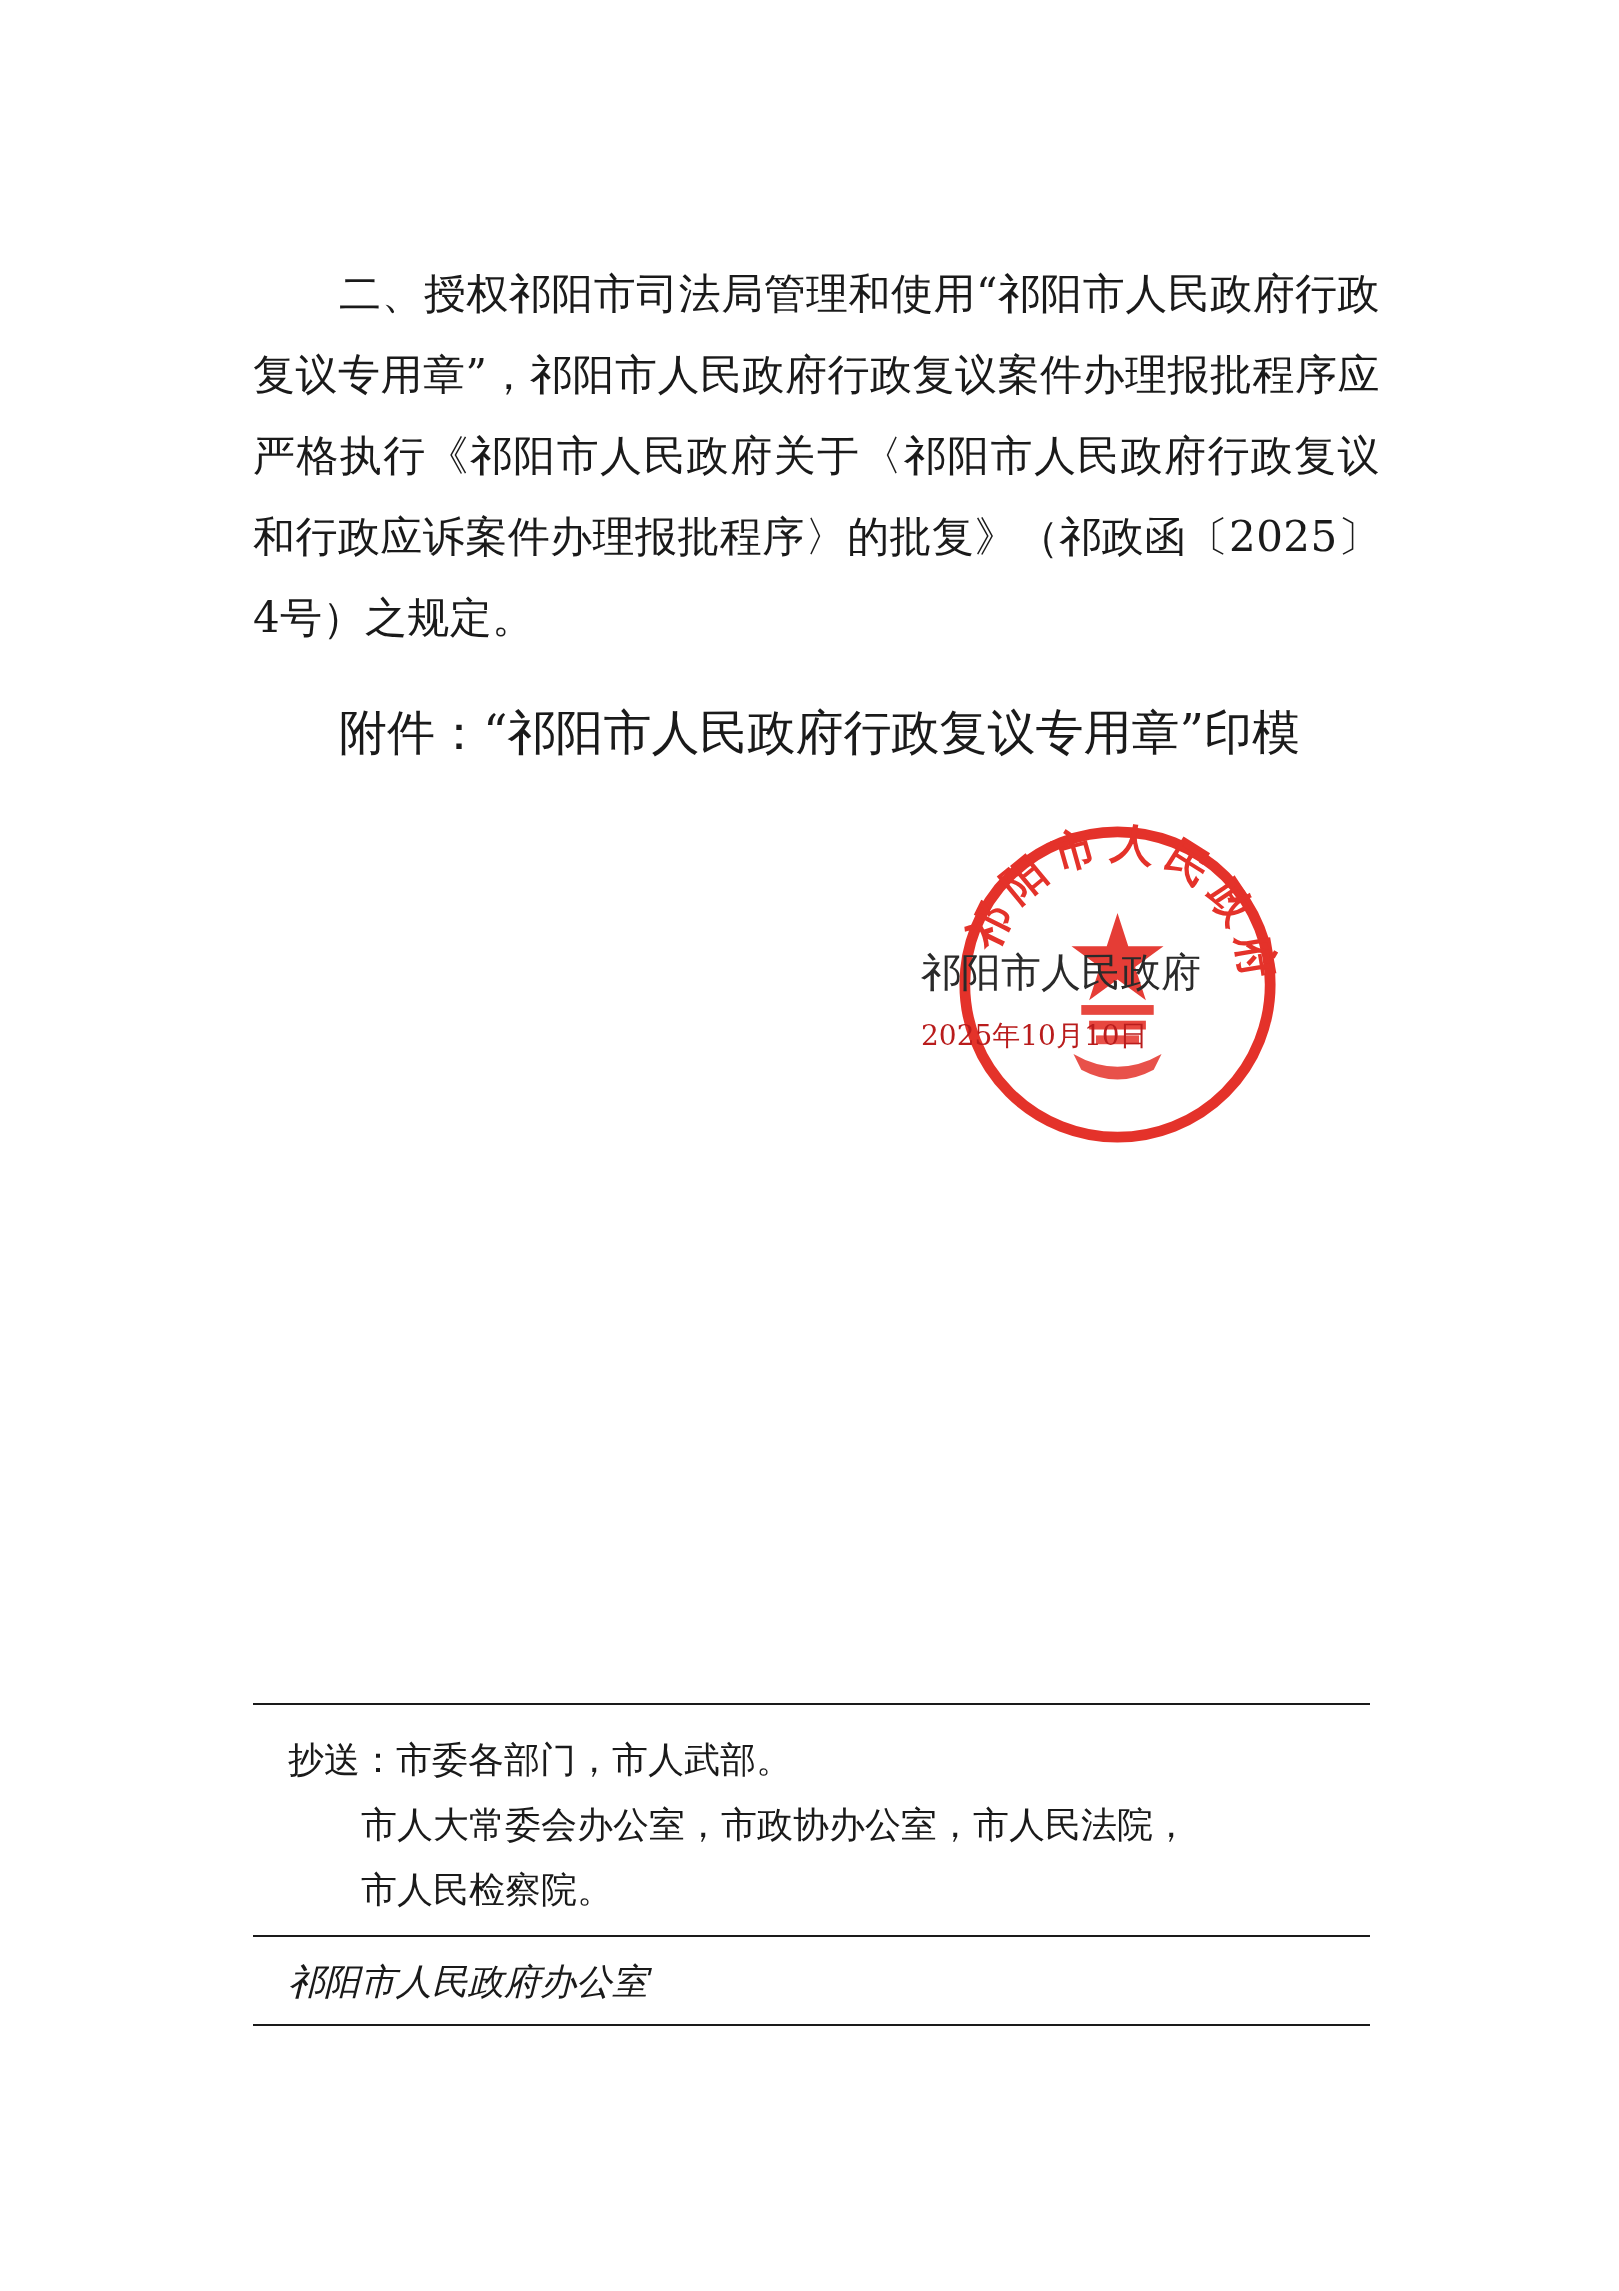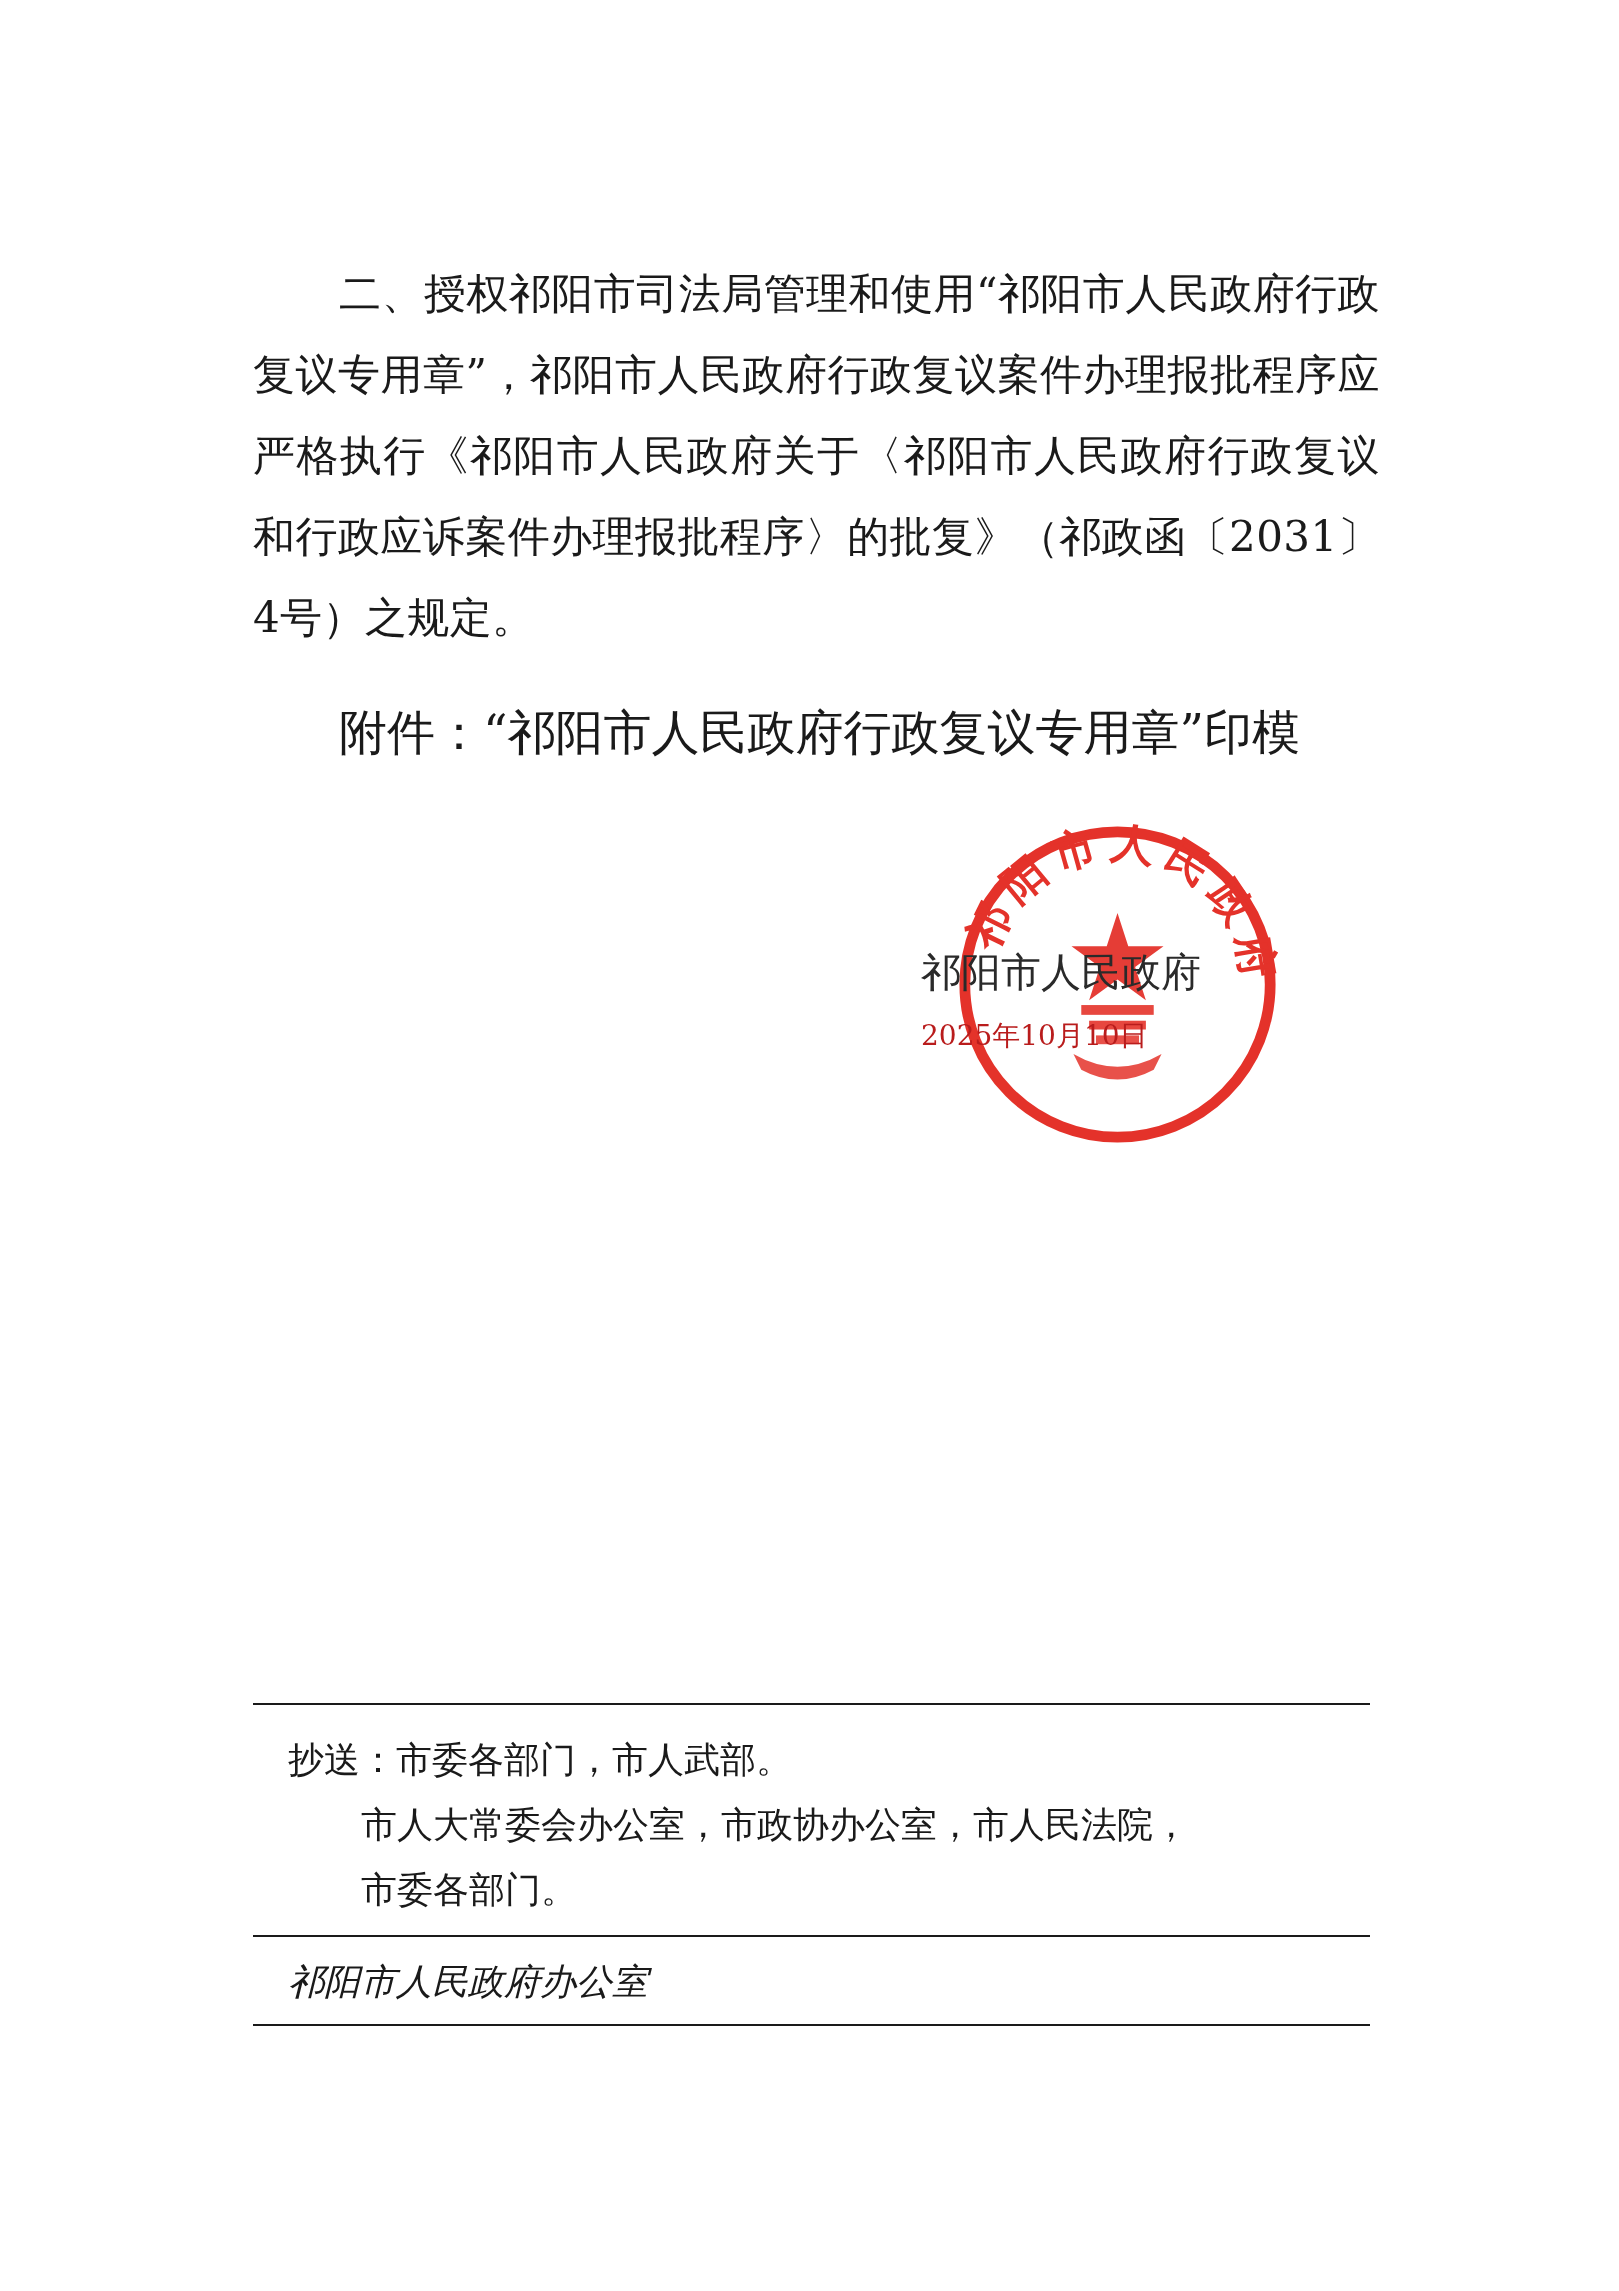--- a/index.html
+++ b/index.html
@@ -128,21 +128,21 @@
     white-space: nowrap;
     font-style: italic;
   }
 </style>
 </head>
 <body>
 
 <div class="page">
 
   <div class="body-block">
-    <p class="para indent">二、授权祁阳市司法局管理和使用“祁阳市人民政府行政复议专用章”，祁阳市人民政府行政复议案件办理报批程序应严格执行《祁阳市人民政府关于〈祁阳市人民政府行政复议和行政应诉案件办理报批程序〉的批复》（祁政函〔2031〕4号）之规定。</p>
+    <p class="para indent">二、授权祁阳市司法局管理和使用“祁阳市人民政府行政复议专用章”，祁阳市人民政府行政复议案件办理报批程序应严格执行《祁阳市人民政府关于〈祁阳市人民政府行政复议和行政应诉案件办理报批程序〉的批复》（祁政函〔2025〕4号）之规定。</p>
   </div>
 
   <div class="attach-block">
     <p class="attach">附件：“祁阳市人民政府行政复议专用章”印模</p>
   </div>
 
   <div class="seal">
     <svg width="323" height="323" viewBox="0 0 330 330" xmlns="http://www.w3.org/2000/svg">
       <g opacity="0.93">
         <circle cx="165" cy="165" r="156" fill="none" stroke="#e2231a" stroke-width="11"></circle>
@@ -167,21 +167,21 @@
   <div class="sign-block">
     <p class="sign-org">祁阳市人民政府</p>
     <p class="sign-date">2025年10月10日</p>
   </div>
 
   <div class="footer">
     <div class="rule"></div>
     <div class="cc-block">
       <p class="cc-line">抄送：市委各部门，市人武部。</p>
       <p class="cc-line sub">市人大常委会办公室，市政协办公室，市人民法院，</p>
-      <p class="cc-line sub">市委各部门。</p>
+      <p class="cc-line sub">市人民检察院。</p>
     </div>
     <div class="rule"></div>
     <div class="footer-bottom">
       <span>祁阳市人民政府办公室</span>
     </div>
     <div class="rule" style="margin-top:13.7px;"></div>
   </div>
 
 </div>
 

